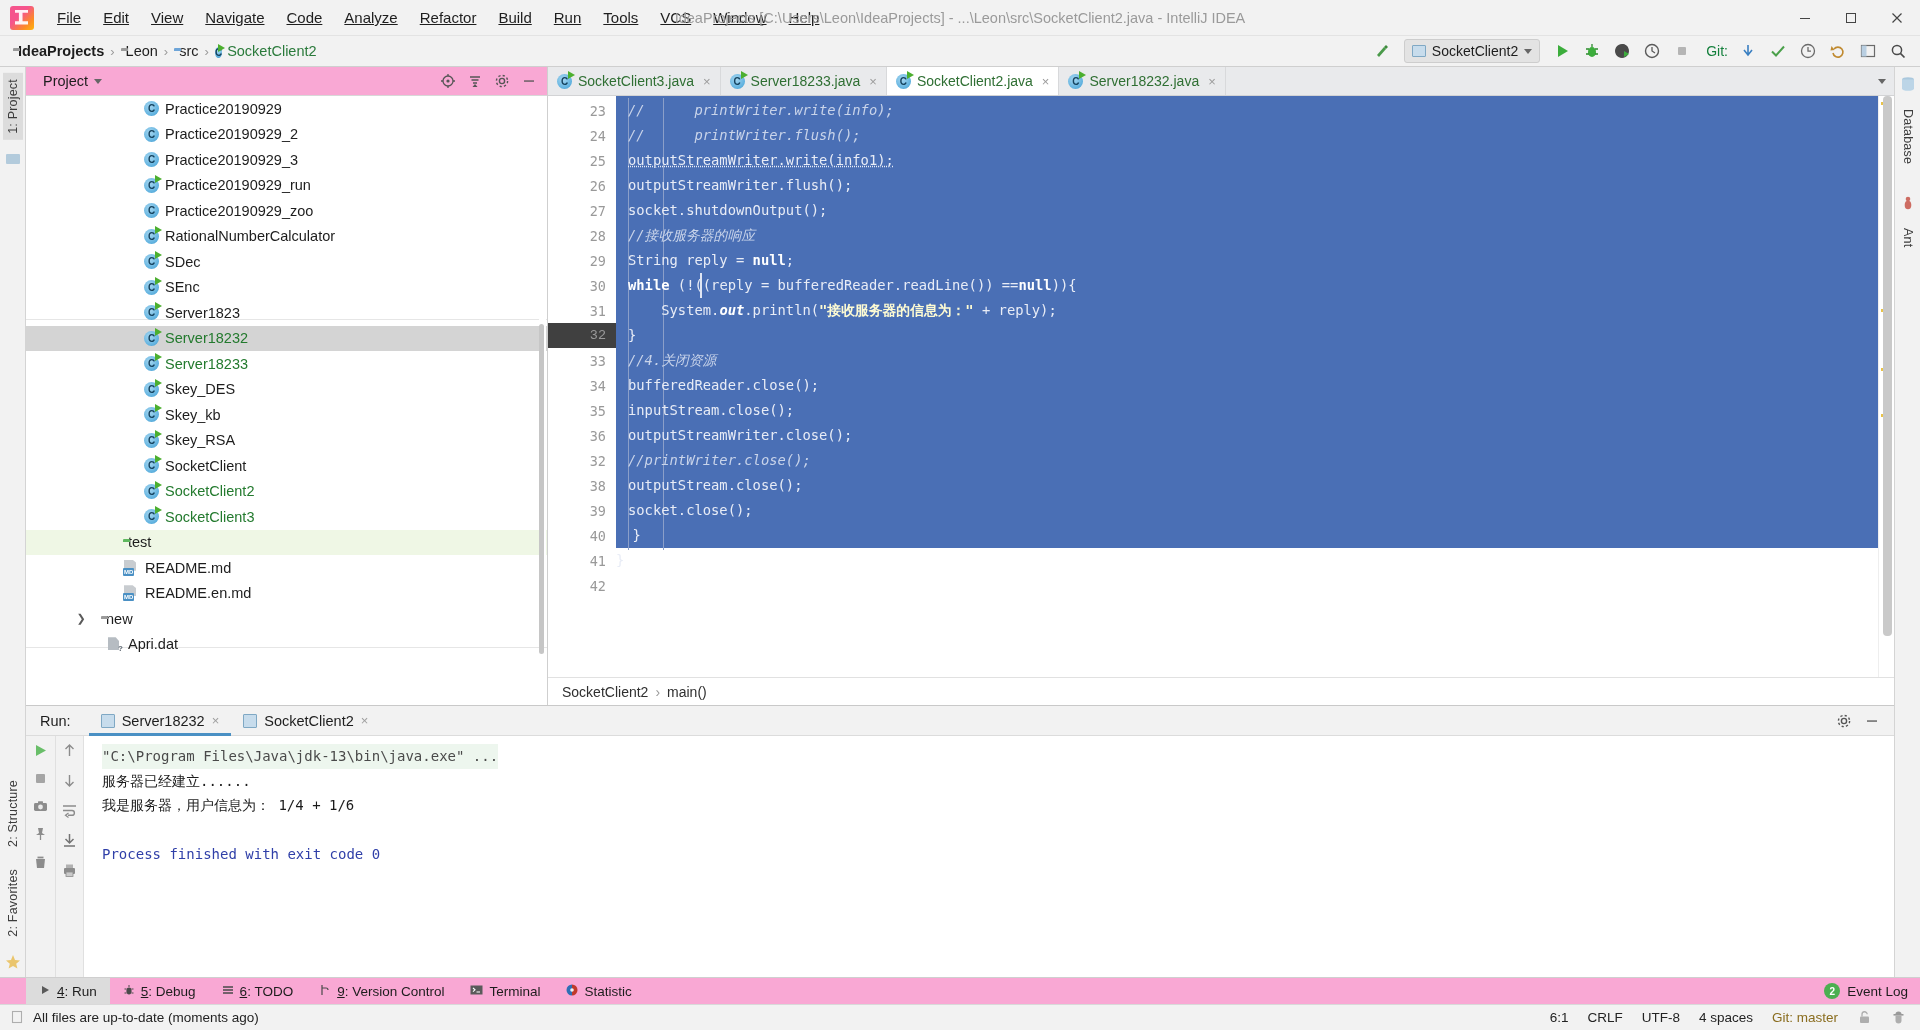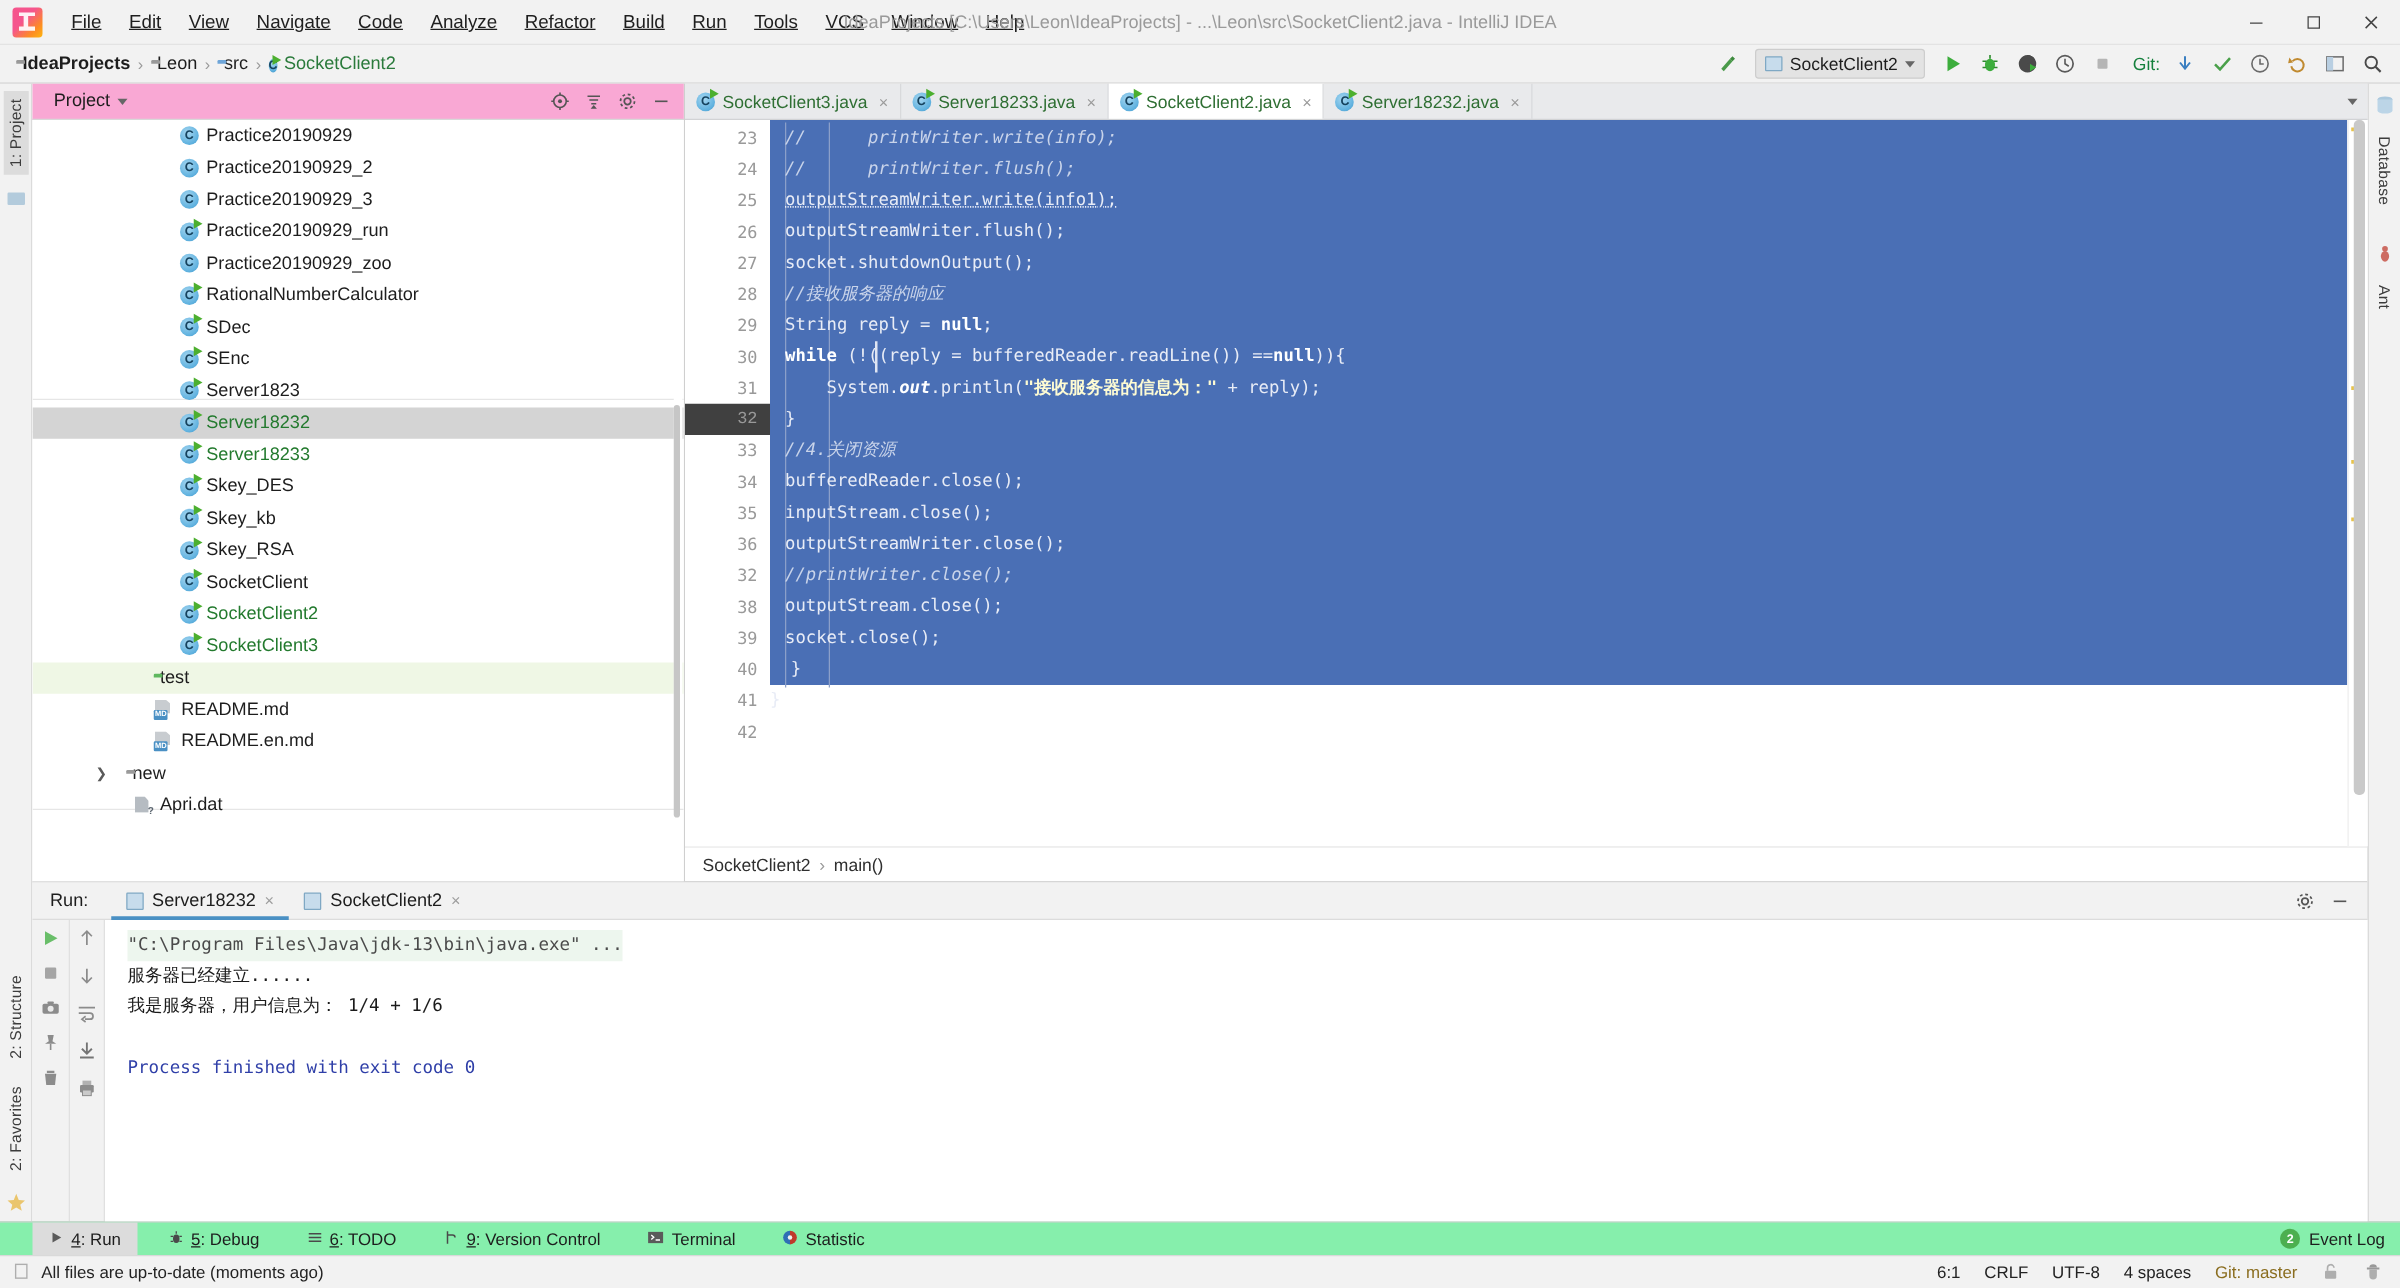--- a/index.html
+++ b/index.html
@@ -196,22 +196,22 @@
     flex: 1 1 auto; position: relative; background: #fff; padding: 8px 0 0 18px; overflow: hidden;
     font-family: "DejaVu Sans Mono", monospace; font-size: 14px; line-height: 24.5px;
   }
   .cline { white-space: pre; }
   .c-gray { color: #4a4a4a; background: #edf6ee; display: inline-block; }
   .c-black { color: #1b1b1b; }
   .c-blue { color: #2f3fa8; }
 
   
   .toolbar-bottom {
-    height: 27px; flex: 0 0 27px; background: #86efac; display: flex; align-items: center;
-    border-top: 1px solid #cfcfcf; padding-left: 26px; gap: 12px;
+    height: 27px; flex: 0 0 27px; background: #f9a8d4; display: flex; align-items: center;
+    border-top: 1px solid #cfcfcf; padding-left: 26px; gap: 0px;
   }
   .btab { display: flex; align-items: center; gap: 6px; padding: 0 13px; height: 27px; font-size: 13.5px; }
   .btab.active { background: #dcdcdc; }
   .btab u { text-decoration: underline; }
   .toolbar-bottom .right { margin-left: auto; display:flex; align-items:center; gap:7px; padding-right: 12px; font-size: 13.5px; }
   .evt-badge { width:16px;height:16px;border-radius:50%;background:#4caf50;color:#fff;font-size:10px;display:flex;align-items:center;justify-content:center;font-weight:bold; }
 
   .statusbar {
     height: 26px; flex: 0 0 26px; background: #f2f2f2; display: flex; align-items: center;
     border-top: 1px solid #d9d9d9; padding-left: 10px; font-size: 13.5px; color: #232323;

